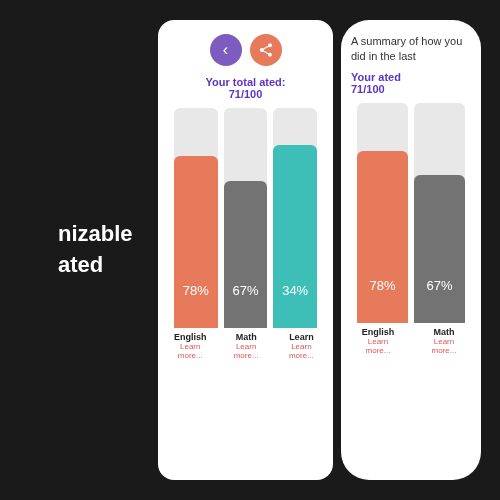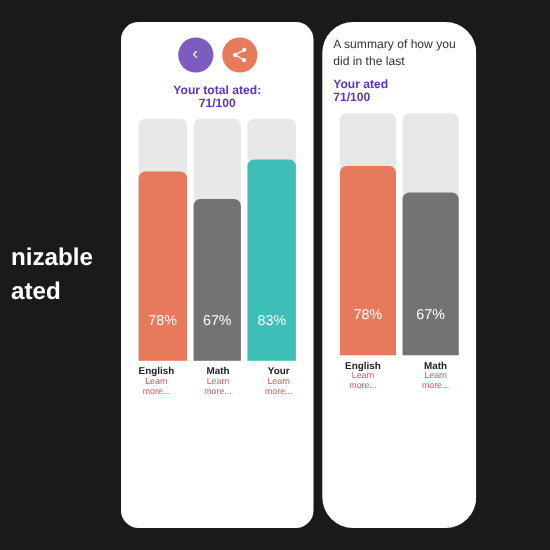--- a/index.html
+++ b/index.html
@@ -15,20 +15,21 @@
     }
 
     .left-text {
       color: white;
       font-size: 22px;
       font-weight: bold;
       line-height: 1.4;
       padding-left: 10px;
       width: 110px;
       flex-shrink: 0;
+      margin-left: 48px;
     }
 
     .cards-container {
       display: flex;
       flex-direction: row;
       align-items: flex-start;
       gap: 8px;
       padding: 10px 0;
       overflow: hidden;
     }
@@ -250,41 +251,41 @@
             <div class="bar-fill" style="height:67%;">
               <span class="bar-label">67%</span>
             </div>
           </div>
         </div>
 
         <div class="bar-group bar-sport">
           <div class="bar-wrapper">
             <div class="bar-bg" style="height:100%;"></div>
             <div class="bar-fill" style="height:83%;">
-              <span class="bar-label">83%</span>
+              <span class="bar-label">34%</span>
             </div>
           </div>
         </div>
 
       </div>
 
       <div class="chart-labels">
 
         <div class="chart-label-group">
           <span class="subject-name">English</span>
           <a class="learn-more">Learn more...</a>
         </div>
 
         <div class="chart-label-group">
           <span class="subject-name">Math</span>
           <a class="learn-more">Learn more...</a>
         </div>
 
         <div class="chart-label-group">
-          <span class="subject-name">Your</span>
+          <span class="subject-name">Learn</span>
           <a class="learn-more">Learn more...</a>
         </div>
 
       </div>
     </div>
 
     <div class="card-partial">
 
       <div class="card-title">A summary of how you did in the last</div>
       <div class="card-score">

